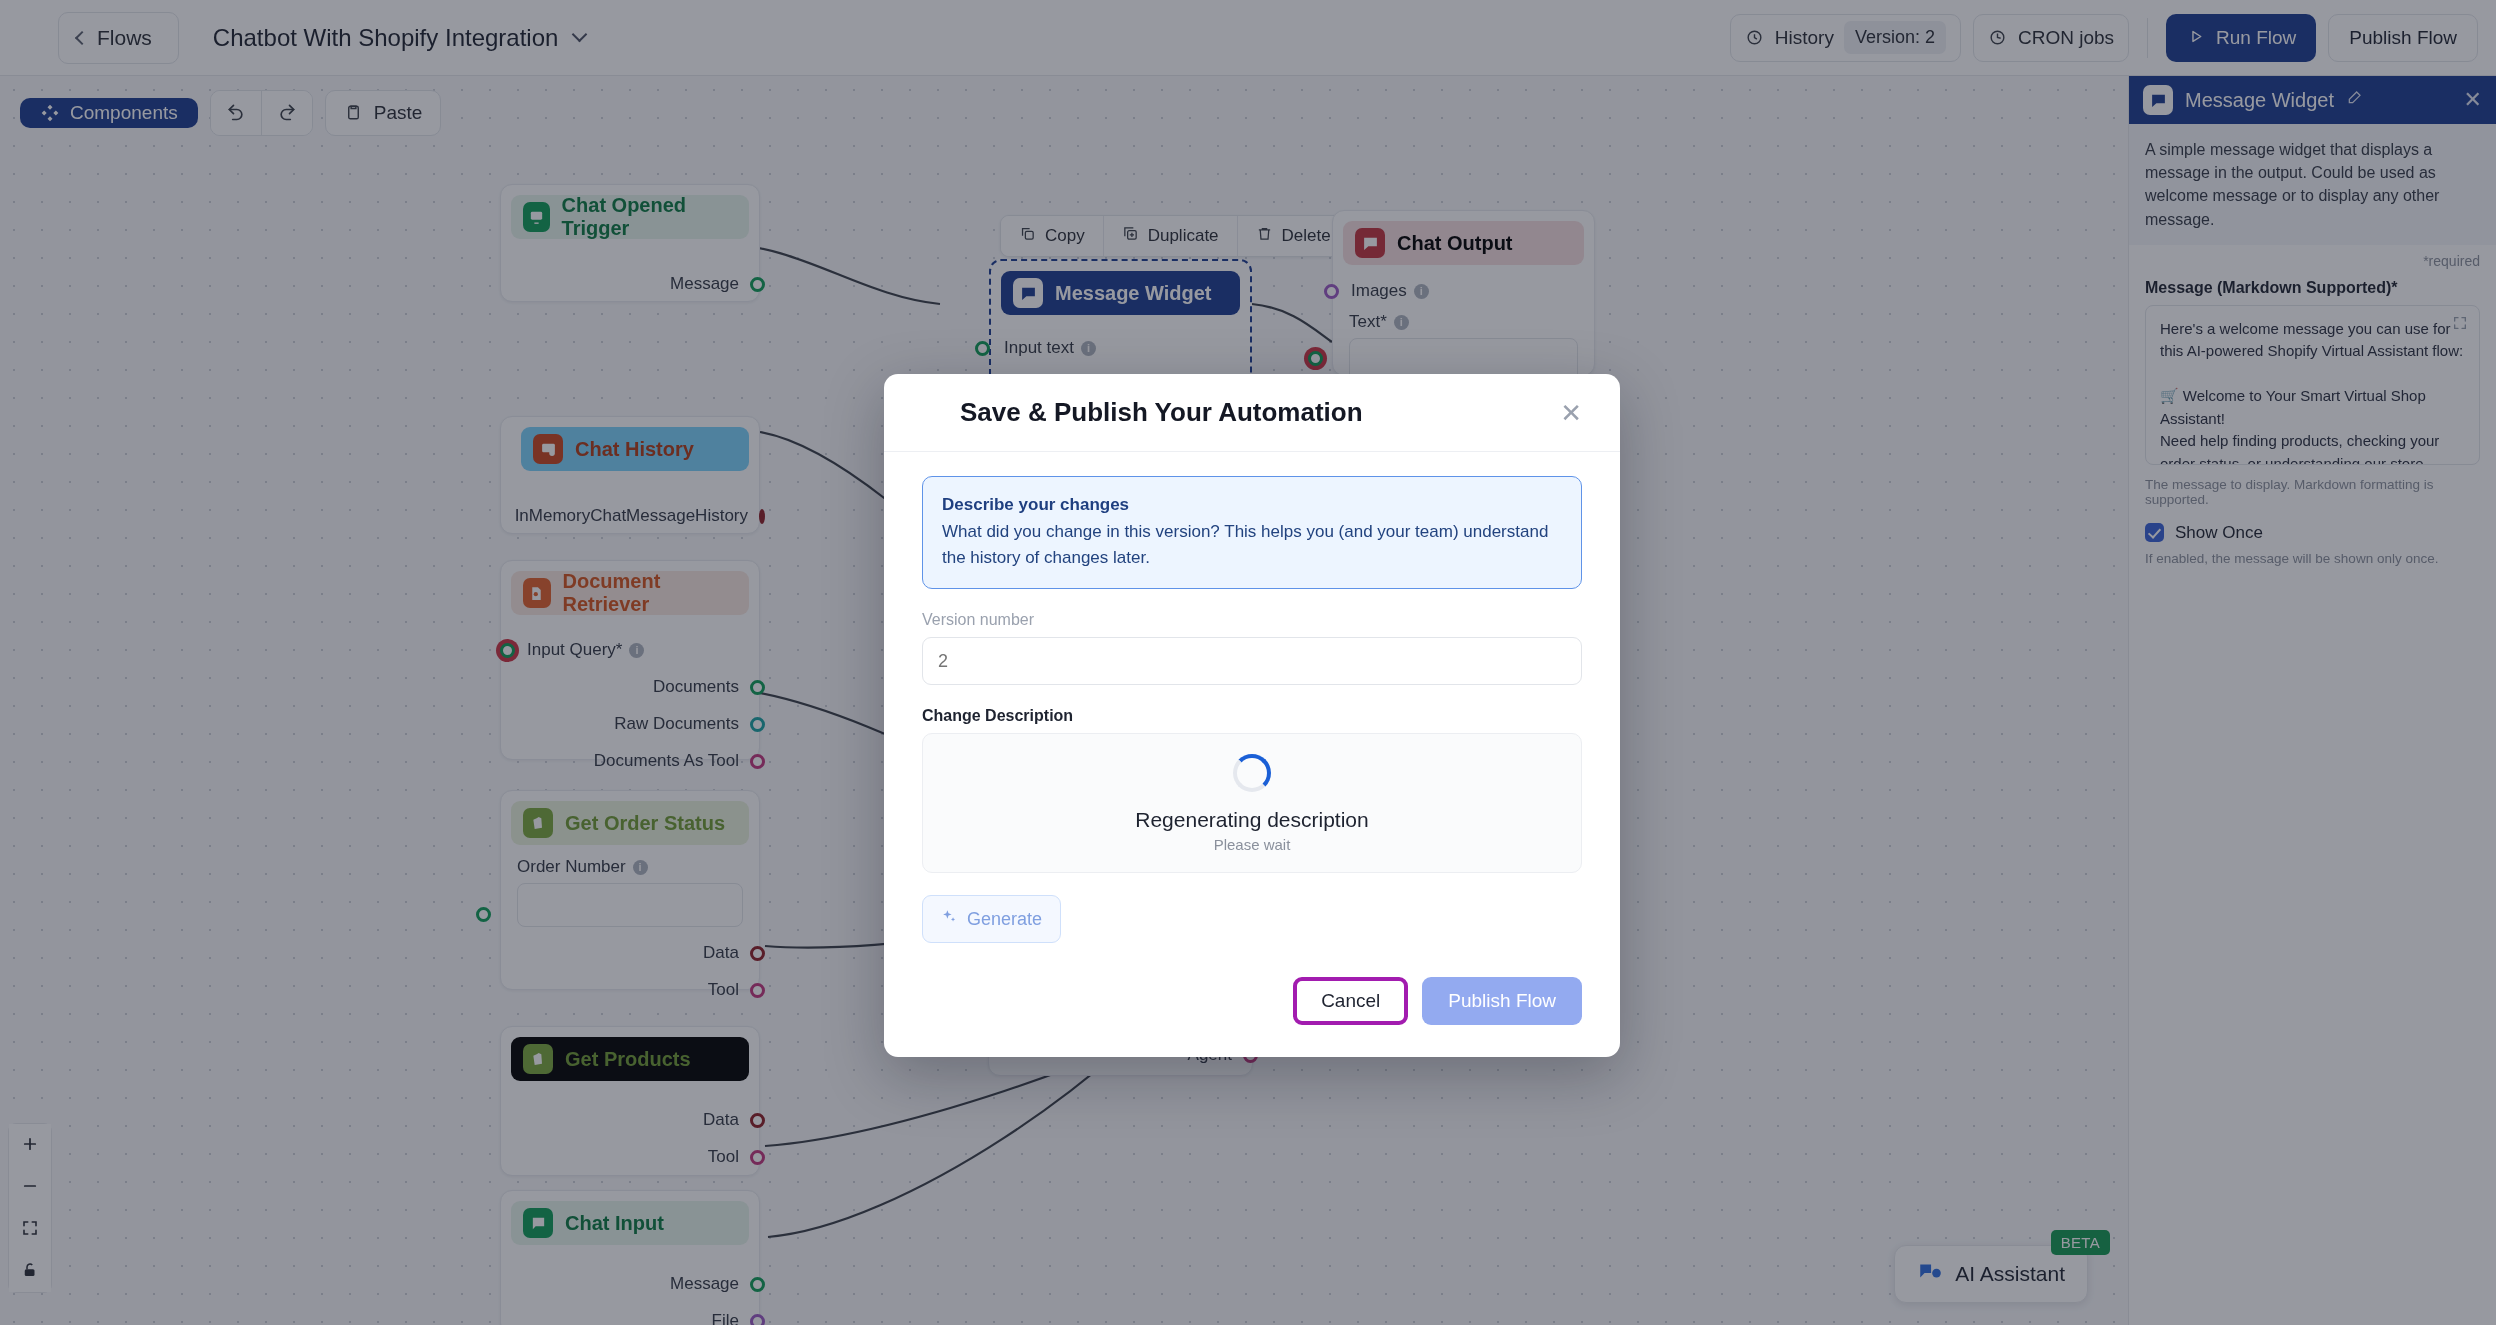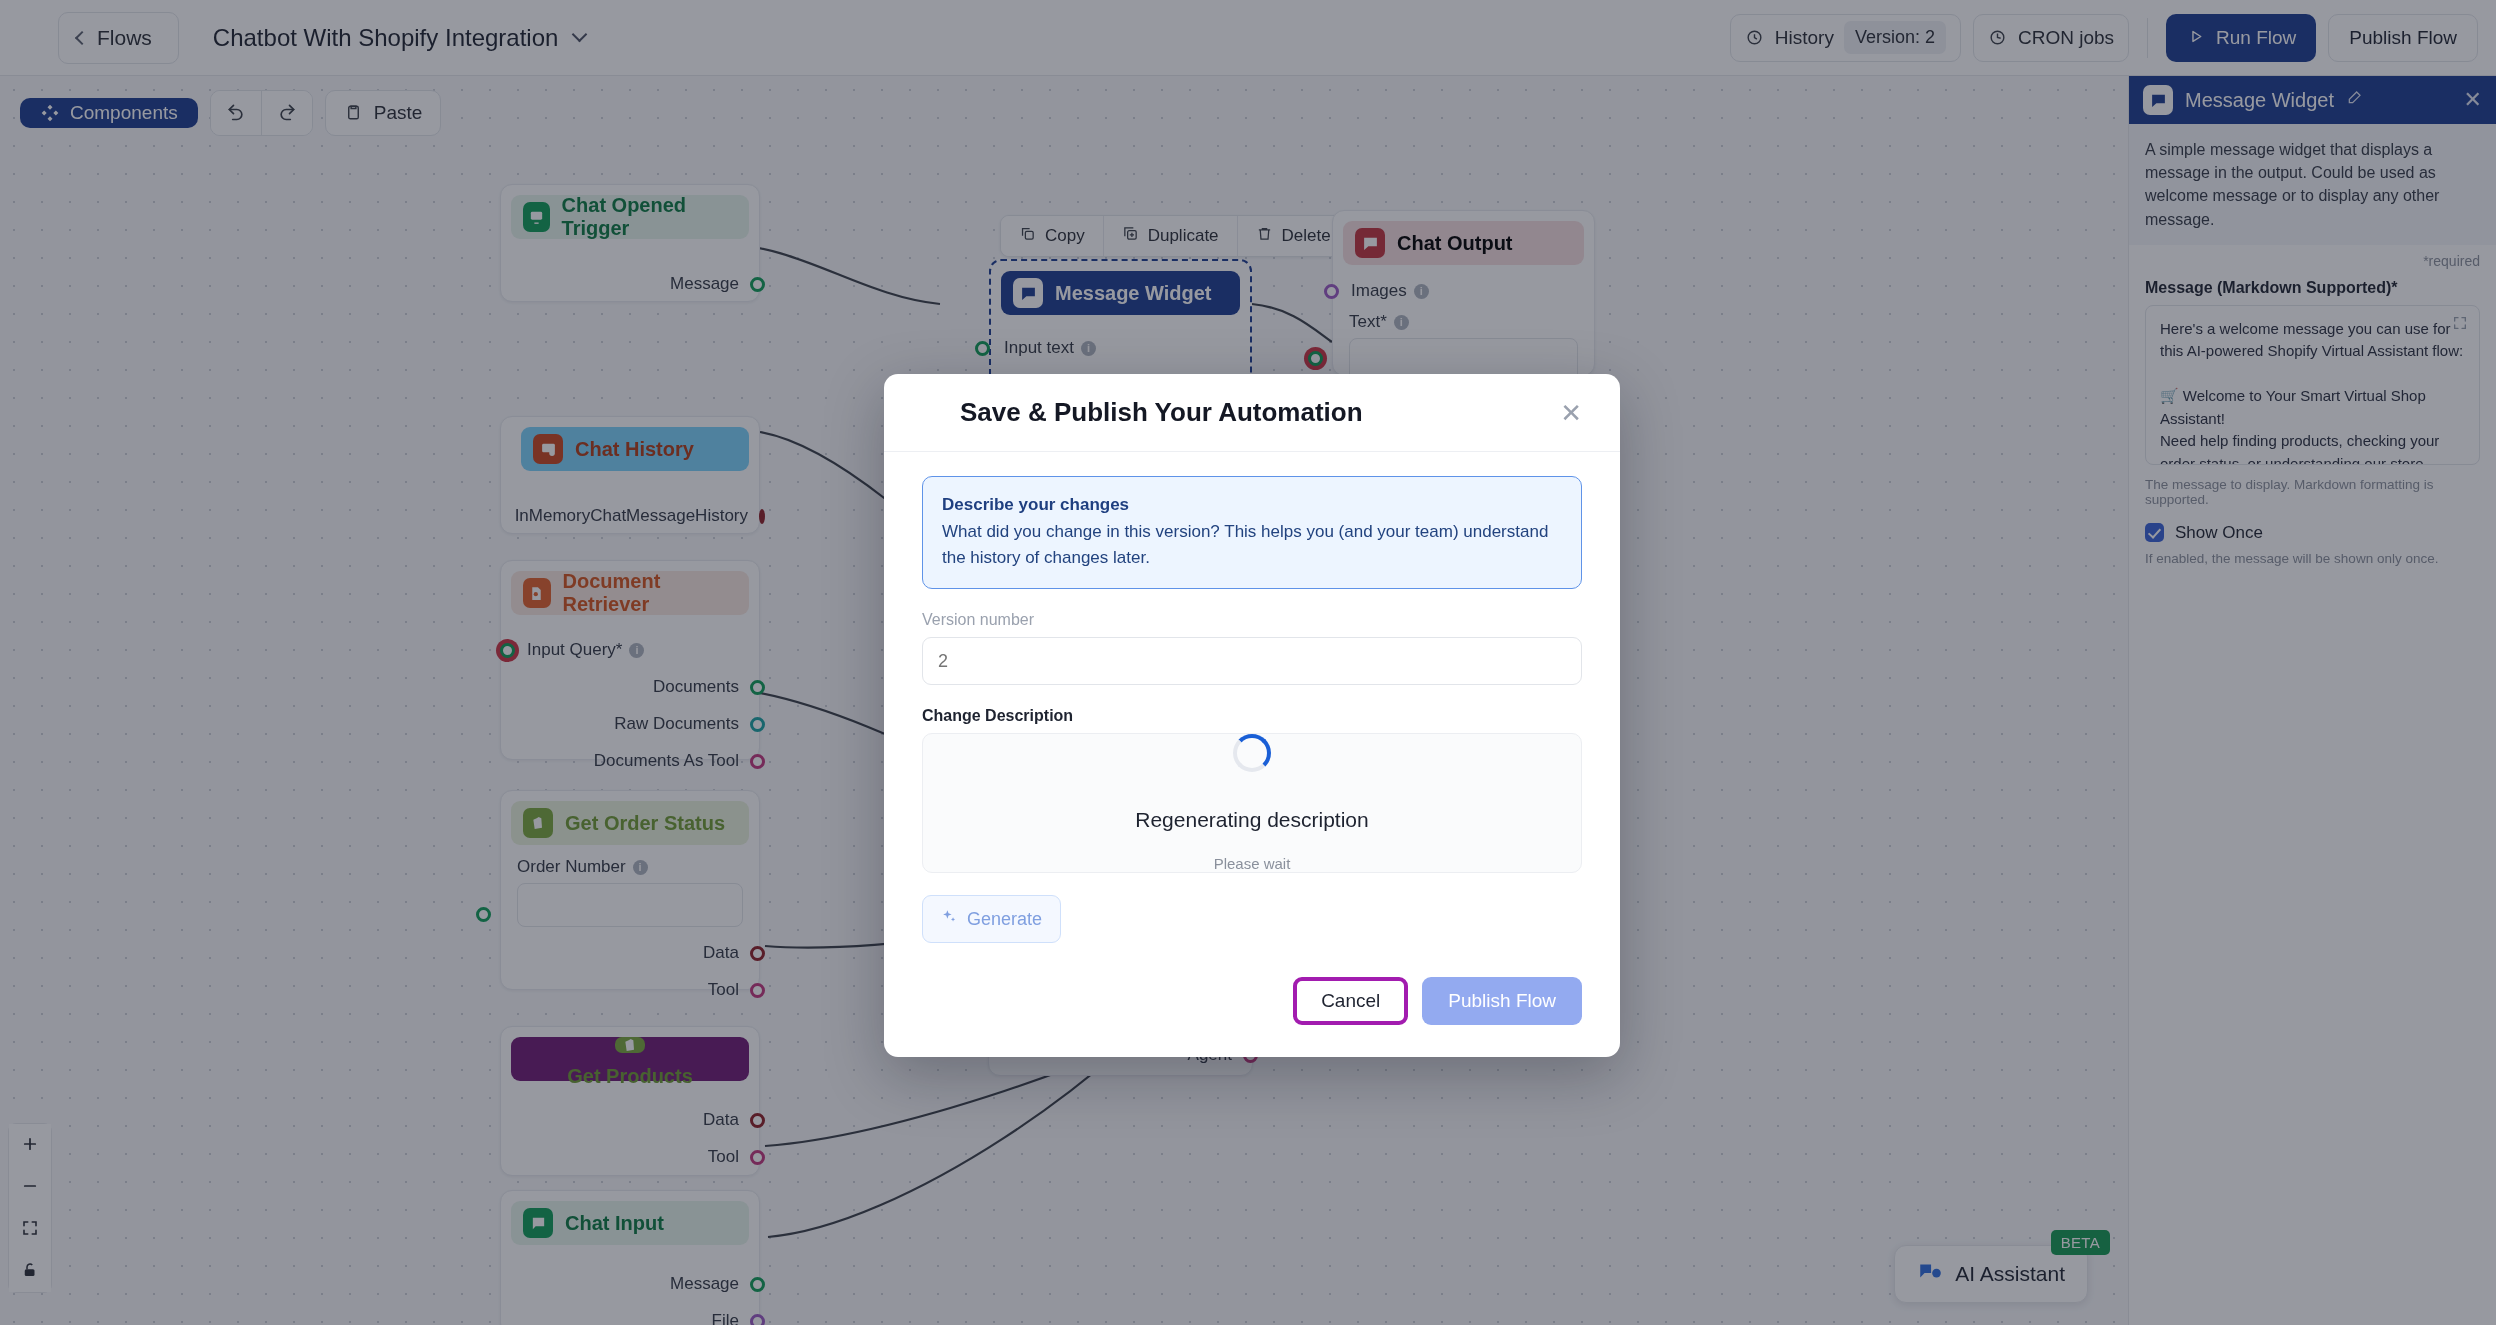--- a/index.html
+++ b/index.html
@@ -163,21 +163,21 @@
   .modal-body { padding: 24px 38px 0; }
   .info-box { background:#edf5ff; border:1px solid #5f93e8; border-radius:10px; padding: 18px 19px; }
   .info-box h4 { font-size:17px; color:#1f3f80; font-weight:700; margin-bottom: 4px; }
   .info-box p { font-size:17px; color:#22437f; line-height:1.5; }
   .field-label { font-size:16px; color:#9aa1ae; margin: 22px 0 8px; }
   .field-label.dark { color:#1e2330; font-weight:600; }
   .text-input { width:100%; height:48px; border:1px solid #e2e5ea; border-radius:9px;
     padding: 0 15px; font-size:18px; color:#9aa1ae; background:#fff;
     font-family:"Liberation Sans", sans-serif; }
   .loading-box { border:1px solid #eceef2; border-radius:10px; background:#fafbfc;
-    height:140px; display:flex; flex-direction:column; align-items:center; justify-content:space-between; gap:4px; }
+    height:140px; display:flex; flex-direction:column; align-items:center; justify-content:center; gap:4px; }
   .spinner { width:38px; height:38px; border-radius:50%;
     border:4px solid #e5e8ee; border-top-color:#1a5fd6; border-right-color:#1a5fd6; margin-bottom: 12px; }
   .loading-title { font-size:21px; color:#1e2330; }
   .loading-sub { font-size:15px; color:#8a909c; }
   .gen-btn { margin-top:22px; height:48px; background:#f4f8ff; border:1px solid #cfe0fb;
     border-radius:9px; color:#7f9fe0; font-size:18px; display:inline-flex; align-items:center; gap:9px;
     padding: 0 18px; cursor:pointer; }
   .modal-foot { display:flex; justify-content:flex-end; gap:14px; padding: 34px 38px 32px; }
   .btn-cancel { height:48px; padding: 0 24px; border:4px solid #a21caf; border-radius:9px;
     background:#fff; font-size:19px; color:#1e2330; cursor:pointer; }
@@ -331,21 +331,21 @@
           <span class="dot dark" style="margin-left:11px; margin-right:-22px;"></span>
         </div>
         <div class="port-row out">
           <span>Tool</span>
           <span class="dot pink" style="margin-left:11px; margin-right:-22px;"></span>
         </div>
       </div>
     </div>
 
     <div class="node" style="left:500px; top:950px; width:260px; height:150px;">
-      <div class="node-head" style="background:#701a75;flex-direction:column;">
+      <div class="node-head" style="background:#000000;">
         <span class="node-ico" style="background:#7aa83c;">
           <svg viewBox="0 0 24 24" width="16" height="16" fill="#fff">
               <path d="M13 3l4 2 1 14-11 2L5 7l5-2z"></path>
             </svg>
         </span>
         <span style="color:#6f9b33;">Get Products</span>
       </div>
       <div class="node-body" style="padding-top:8px;">
         <div class="port-row out">
           <span>Data</span>

